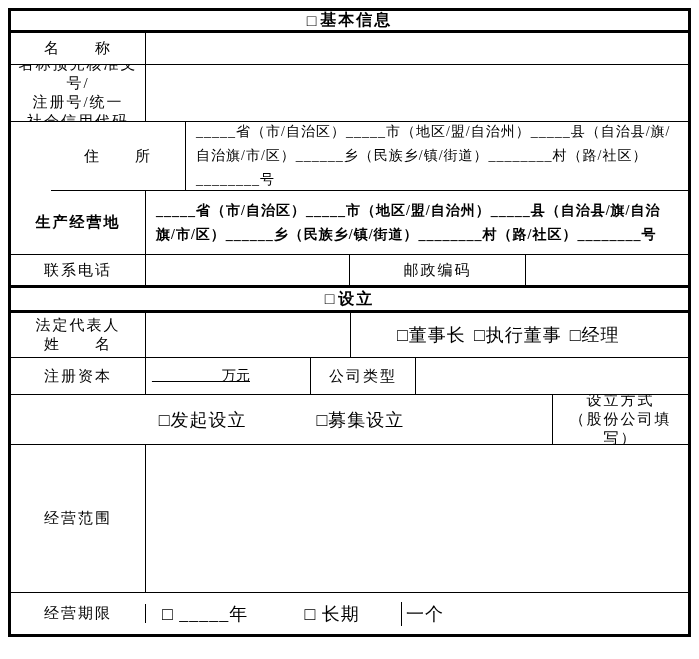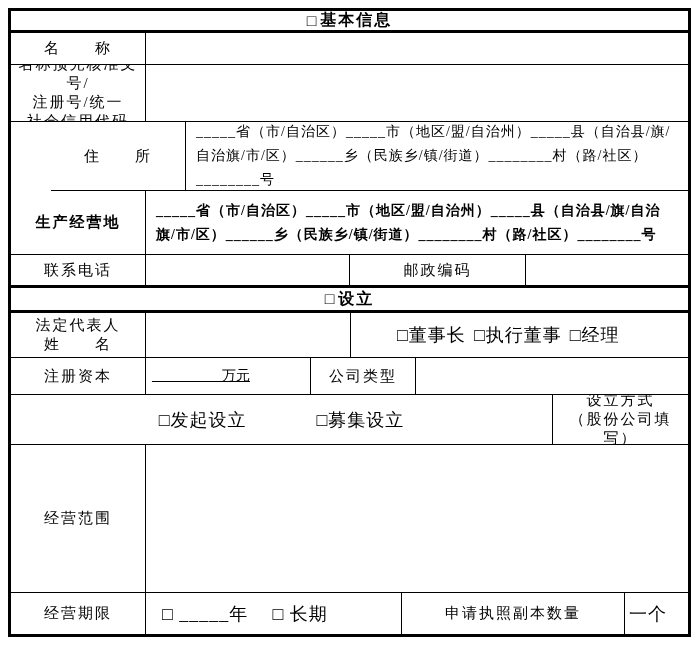--- a/index.html
+++ b/index.html
@@ -8,21 +8,21 @@
     width:699px; height:659px; position:relative;
     font-family:"Liberation Serif","DejaVu Serif",serif;
     color:#000; overflow:hidden;
   }
   .form-table {
     position:absolute; left:8px; top:8px; width:683px;
     border:3px solid #000; background:#fff;
   }
   .row { display:flex; border-bottom:1px solid #000; }
   .row.tb { border-bottom:3px solid #000; }
-  .row:last-child { border-bottom:none; }
+  .row:last-child { border-bottom:none;align-items:center; }
   .cell { border-right:1px solid #000; display:flex; align-items:center; overflow:hidden; }
   .cell:last-child { border-right:none; }
   .grow { flex:1 1 auto; }
   .c135 { flex:0 0 135px; }
   .c204 { flex:0 0 204px; }
   .c176 { flex:0 0 176px; }
   .c165 { flex:0 0 165px; }
   .c105 { flex:0 0 105px; }
   .c256 { flex:0 0 256px; }
   .c223 { flex:0 0 223px; }
@@ -30,21 +30,21 @@
   .label { justify-content:center; text-align:center; flex-direction:column;
            font-size:15px; letter-spacing:2px; line-height:19px; }
   .label .ln { display:block; }
   .value { font-size:14px; padding:0 6px;text-decoration:underline; }
   .addr  { font-size:14px; line-height:24px; padding:0 10px; letter-spacing:1px; }
   .sec-header { font-size:16px; font-weight:bold; letter-spacing:2px; }
   .sec-header .chk { font-weight:normal; margin-right:2px; }
   .opts { display:flex; align-items:center; font-size:18px; letter-spacing:1px; }
   .opts-pos { gap:8px; padding-left:6px; }
   .opts-method { justify-content:center; gap:70px; flex:1; }
-  .opts-term { gap:24px; padding-left:16px; }
+  .opts-term { gap:56px; padding-left:16px; }
   .copies { font-size:18px; padding-left:4px; letter-spacing:1px; }
 
   .r-sec1   { height:22px; }
   .r-name   { height:32px; }
   .r-appr   { height:57px; }
   .r-addr   { height:69px;margin-left:40px; }
   .r-prod   { height:64px;font-weight:bold; }
   .r-phone  { height:33px; }
   .r-sec2   { height:25px; }
   .r-rep    { height:45px;gap:40px; }
@@ -176,21 +176,18 @@
   </div>
 
   <div class="row r-term">
     <div class="cell c135 label">
       <span class="ln">经营期限</span>
     </div>
     <div class="cell c256 opts opts-term">
       <span>□ _____年</span>
       <span>□ 长期</span>
     </div>
-    <div class="cell c223 label">
-      <span class="ln">申请执照副本数量</span>
-    </div>
     <div class="cell grow copies">
       <span>一个</span>
     </div>
   </div>
 
 </div>
 
 </body></html>

